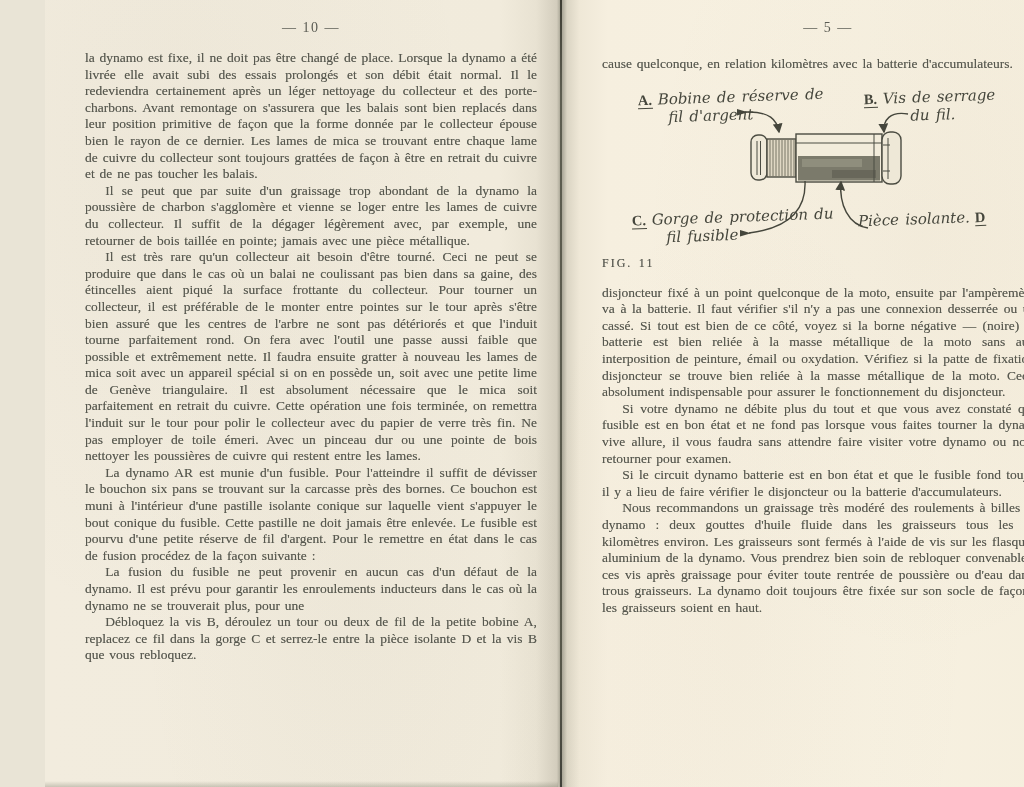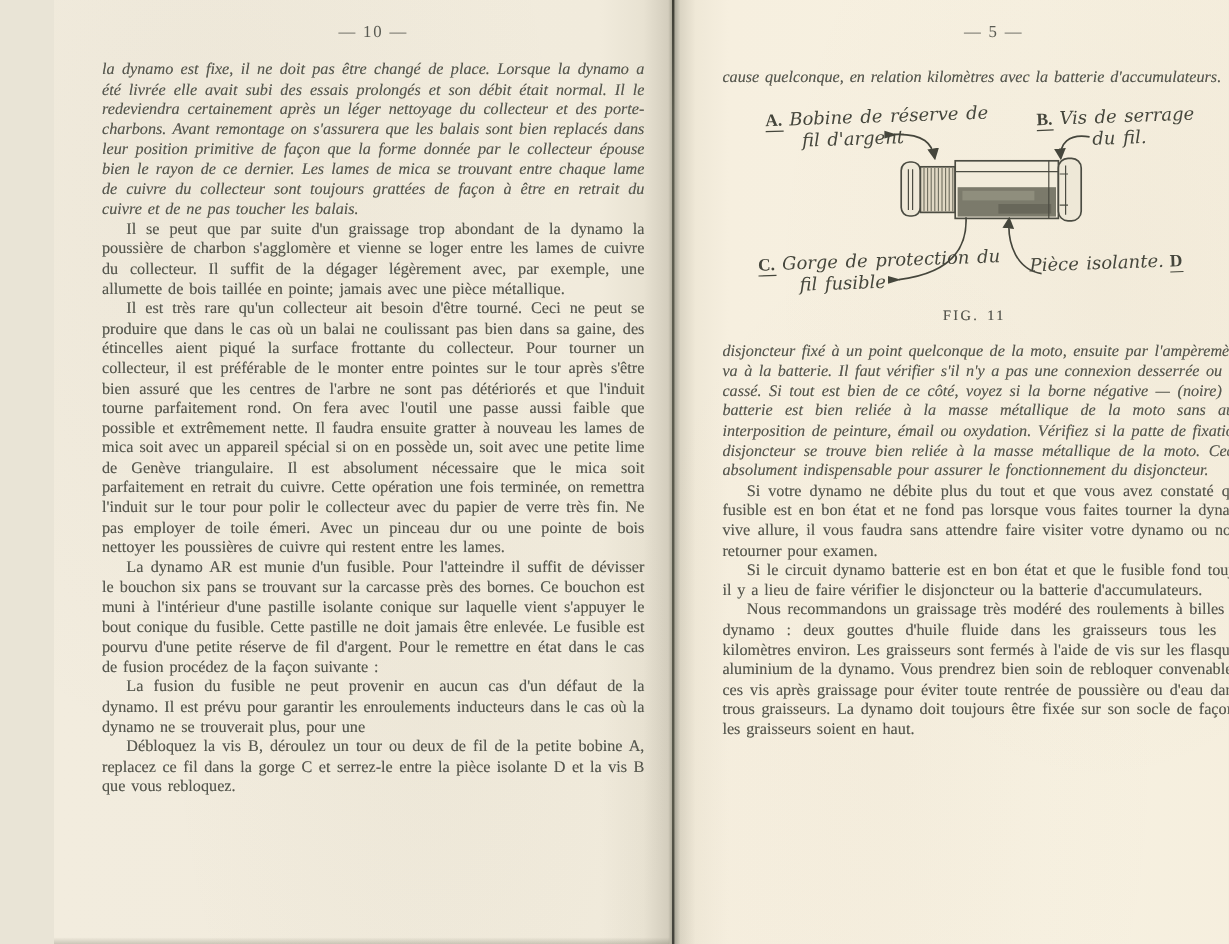--- a/index.html
+++ b/index.html
@@ -43,21 +43,21 @@
   }
   .text-col {
     position:absolute; left:40px; width:452px;
     font-size:13.5px; line-height:16.6px; color:#57584f;
     text-align:justify; word-spacing:0.11em;
     text-shadow:0 0 0.5px rgba(88,89,80,0.55);
   }
   .page-left  .text-col { top:50px; }
   .page-right .text-col { top:56px; }
   .text-col p { margin:0; text-indent:1.5em; }
-  .text-col p.cont { text-indent:0;font-style:italic; }
+  .text-col p.cont { text-indent:0; }
 
   
   .figure { position:relative; height:196px; margin:14px 0 2px 0; }
   .figure svg { position:absolute; left:0; top:0; }
   .fig-label {
     position:absolute; white-space:nowrap; transform:rotate(-2deg);
     color:#45463c; text-shadow:none;
   }
   .hand {
     font-family:"DejaVu Serif",serif; font-style:italic;
@@ -69,34 +69,34 @@
   }
   .line2 { display:block; }
   .lab-a { left:36px;  top:2px; }
   .lab-a .line2 { margin-left:30px; }
   .lab-b { left:262px; top:2px; }
   .lab-b .line2 { margin-left:46px; }
   .lab-c { left:30px;  top:122px; }
   .lab-c .line2 { margin-left:34px; }
   .lab-d { left:256px; top:124px; }
   .fig-caption {
-    position:absolute; left:0; width:420px; top:168px; text-align:center;
+    position:absolute; left:0; width:420px; top:168px; text-align:left;
     font-size:12px; letter-spacing:2px; color:#55564e; text-indent:0;
   }
 </style>
 </head>
 <body>
 
 <div class="book">
 
   <div class="page page-left">
     <div class="page-number">— 10 —</div>
     <div class="text-col">
       <p class="cont">la dynamo est fixe, il ne doit pas être changé de place. Lorsque la dynamo a été livrée elle avait subi des essais prolongés et son débit était normal. Il le redeviendra certainement après un léger nettoyage du collecteur et des porte-charbons. Avant remontage on s'assurera que les balais sont bien replacés dans leur position primitive de façon que la forme donnée par le collecteur épouse bien le rayon de ce dernier. Les lames de mica se trouvant entre chaque lame de cuivre du collecteur sont toujours grattées de façon à être en retrait du cuivre et de ne pas toucher les balais.</p>
-      <p>Il se peut que par suite d'un graissage trop abondant de la dynamo la poussière de charbon s'agglomère et vienne se loger entre les lames de cuivre du collecteur. Il suffit de la dégager légèrement avec, par exemple, une allumette de bois taillée en pointe; jamais avec une pièce métallique.</p>
+      <p>Il se peut que par suite d'un graissage trop abondant de la dynamo la poussière de charbon s'agglomère et vienne se loger entre les lames de cuivre du collecteur. Il suffit de la dégager légèrement avec, par exemple, une retourner de bois taillée en pointe; jamais avec une pièce métallique.</p>
       <p>Il est très rare qu'un collecteur ait besoin d'être tourné. Ceci ne peut se produire que dans le cas où un balai ne coulissant pas bien dans sa gaine, des étincelles aient piqué la surface frottante du collecteur. Pour tourner un collecteur, il est préférable de le monter entre pointes sur le tour après s'être bien assuré que les centres de l'arbre ne sont pas détériorés et que l'induit tourne parfaitement rond. On fera avec l'outil une passe aussi faible que possible et extrêmement nette. Il faudra ensuite gratter à nouveau les lames de mica soit avec un appareil spécial si on en possède un, soit avec une petite lime de Genève triangulaire. Il est absolument nécessaire que le mica soit parfaitement en retrait du cuivre. Cette opération une fois terminée, on remettra l'induit sur le tour pour polir le collecteur avec du papier de verre très fin. Ne pas employer de toile émeri. Avec un pinceau dur ou une pointe de bois nettoyer les poussières de cuivre qui restent entre les lames.</p>
       <p>La dynamo AR est munie d'un fusible. Pour l'atteindre il suffit de dévisser le bouchon six pans se trouvant sur la carcasse près des bornes. Ce bouchon est muni à l'intérieur d'une pastille isolante conique sur laquelle vient s'appuyer le bout conique du fusible. Cette pastille ne doit jamais être enlevée. Le fusible est pourvu d'une petite réserve de fil d'argent. Pour le remettre en état dans le cas de fusion procédez de la façon suivante :</p>
       <p>La fusion du fusible ne peut provenir en aucun cas d'un défaut de la dynamo. Il est prévu pour garantir les enroulements inducteurs dans le cas où la dynamo ne se trouverait plus, pour une</p>
       <p>Débloquez la vis B, déroulez un tour ou deux de fil de la petite bobine A, replacez ce fil dans la gorge C et serrez-le entre la pièce isolante D et la vis B que vous rebloquez.</p>
     </div>
   </div>
 
   <div class="gutter-line"></div>
 
   <div class="page page-right">

